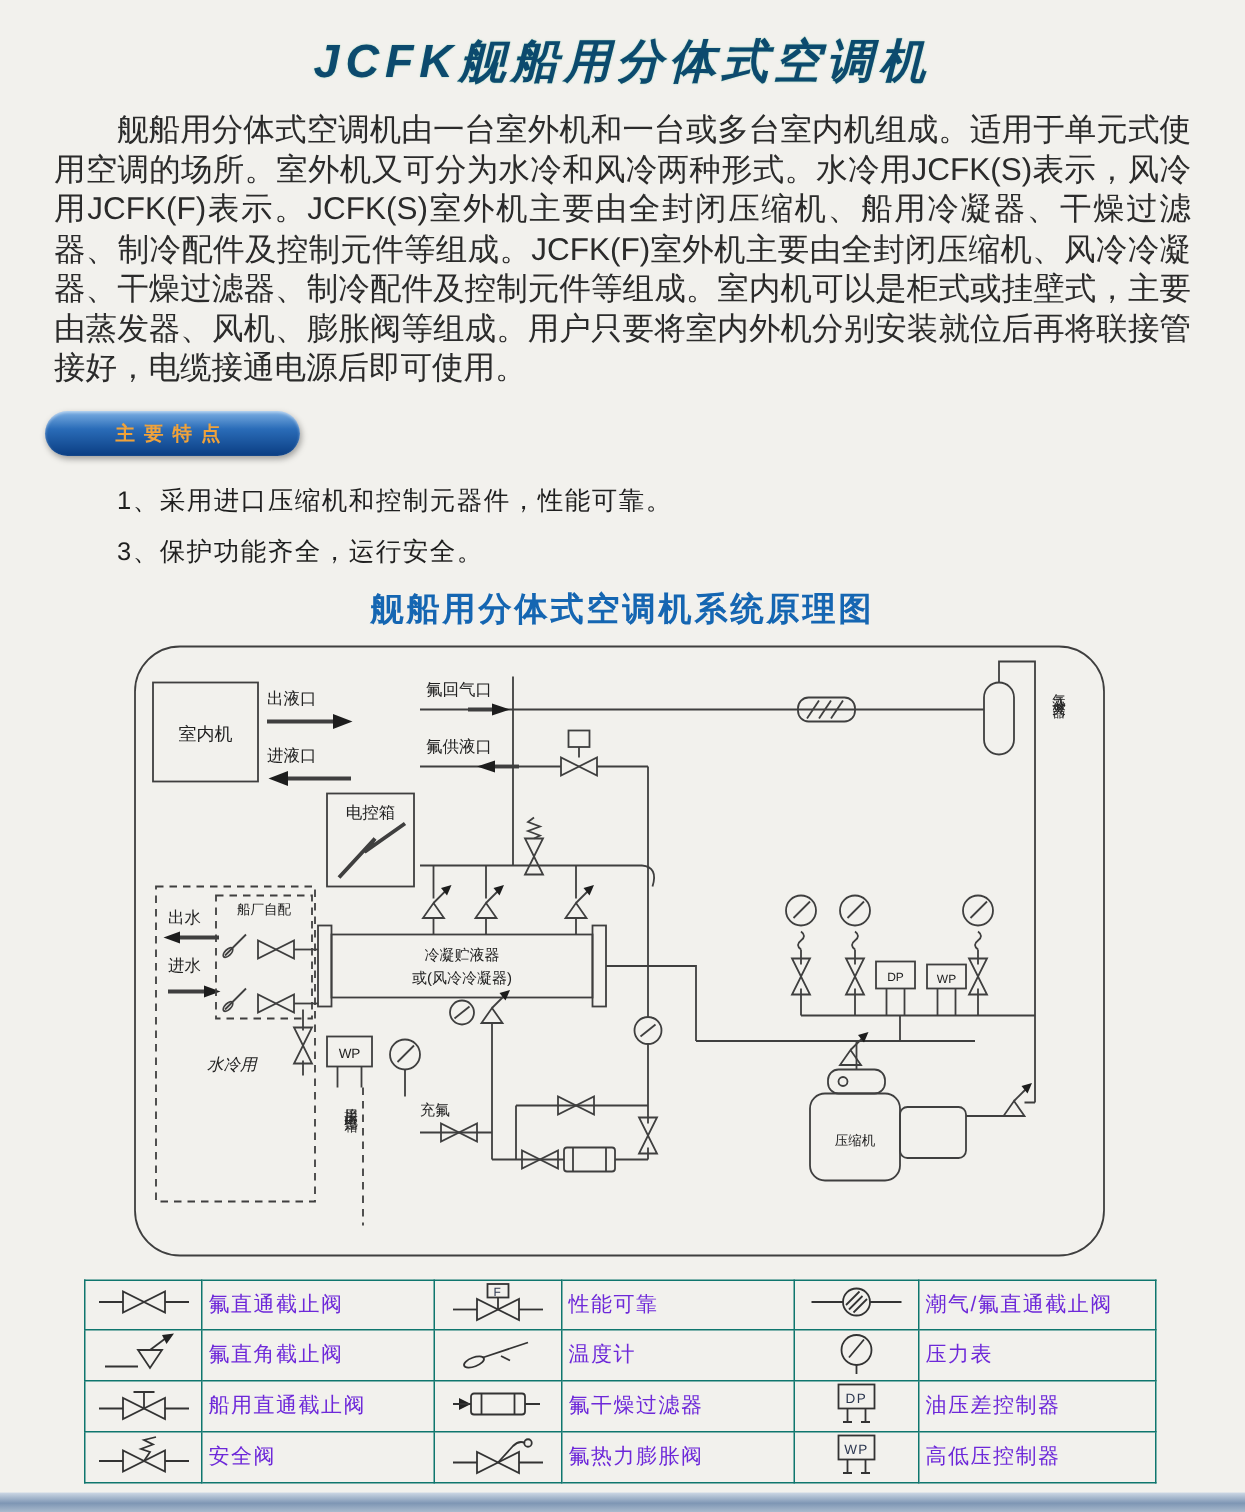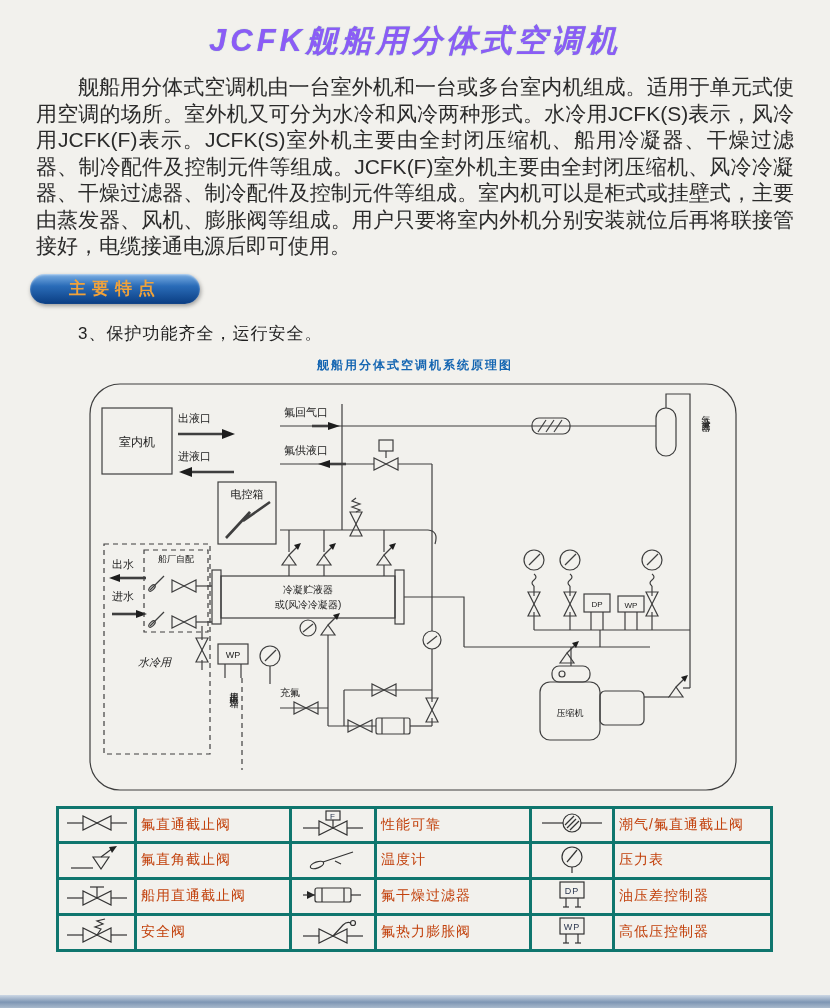--- a/index.html
+++ b/index.html
@@ -6,55 +6,55 @@
   body{
     width:830px;height:1008px;
     background:#f2f1ed;
     font-family:"Liberation Sans", sans-serif;
     position:relative;overflow:hidden;
     color:#2e2e2e;
   }
   .page-title{
     padding-top:20px;text-align:center;
     font-size:31px;font-weight:bold;font-style:italic;
-    letter-spacing:4px;color:#8b5cf6;
+    letter-spacing:4px;color:#0c4a6e;
     text-shadow:0 0 1px rgba(18,162,107,.5);
   }
   .intro{
     margin:12px 36px 10px 36px;
     font-size:21px;line-height:26.5px;
     text-align:justify;text-indent:2em;color:#2b2b2b;
   }
   .feature-badge{
     margin:14px 0 0 30px;width:170px;height:30px;
     border-radius:16px;
     background:linear-gradient(180deg,#7db0e4 0%,#2a6cb8 40%,#0a3d82 100%);
     box-shadow:1px 2px 4px rgba(0,0,0,.35), inset 0 1px 2px rgba(255,255,255,.5);
-    color:#f0a23a;font-size:17px;font-weight:bold;letter-spacing:6px;
+    color:#f0a23a;font-size:13px;font-weight:bold;letter-spacing:6px;
     text-align:center;line-height:30px;
   }
   .features{margin:18px 0 0 78px;font-size:17px;color:#1f1f1f;}
   .features .feature-item{margin-bottom:11px;letter-spacing:1px;}
   .diagram-title{
     margin-top:12px;text-align:center;
-    font-size:12px;font-weight:bold;color:#1566b2;letter-spacing:2px;
+    font-size:22px;font-weight:bold;color:#1566b2;letter-spacing:2px;
   }
   .diagram-wrap{margin:4px 0 0 84px;width:660px;height:420px;}
   svg.schem *{fill:none;stroke:#3f3f3f;stroke-width:1.2px;}
   svg.schem text{fill:#222;stroke:none;font-family:"Liberation Sans",sans-serif;}
   svg.schem .f{fill:#1d1d1d;stroke:none;}
   svg.schem .thick{stroke-width:2.6px;}
   svg.schem .dash{stroke-dasharray:5,4;}
   svg.schem .vtext{writing-mode:vertical-rl;letter-spacing:2px;}
   table.legend{
     margin:8px 0 0 56px;border-collapse:collapse;table-layout:fixed;
   }
   table.legend td{
-    border:3px solid #0f766e;height:32px;overflow:hidden;
-    font-size:14px;color:#c2410c;letter-spacing:1px;
+    border:1px solid #0f766e;height:32px;overflow:hidden;
+    font-size:14px;color:#6d28d9;letter-spacing:1px;
     padding:0 4px;background:transparent;
   }
   td.sym{text-align:center;}
   svg.lsym *{fill:none;stroke:#333;stroke-width:1.2px;}
   svg.lsym text{fill:#2c3750;stroke:none;font-family:"Liberation Sans",sans-serif;}
   svg.lsym .f{fill:#222;stroke:none;}
   .footer-bar{
     position:absolute;left:0;bottom:0;width:830px;height:13px;
     background:linear-gradient(180deg,#cdd8e5 0%,#7e96b4 55%,#a9bacd 100%);
   }
@@ -62,20 +62,21 @@
 </head>
 <body>
 
 <div class="page-title">JCFK舰船用分体式空调机</div>
 
 <div class="intro">舰船用分体式空调机由一台室外机和一台或多台室内机组成。适用于单元式使用空调的场所。室外机又可分为水冷和风冷两种形式。水冷用JCFK(S)表示，风冷用JCFK(F)表示。JCFK(S)室外机主要由全封闭压缩机、船用冷凝器、干燥过滤器、制冷配件及控制元件等组成。JCFK(F)室外机主要由全封闭压缩机、风冷冷凝器、干燥过滤器、制冷配件及控制元件等组成。室内机可以是柜式或挂壁式，主要由蒸发器、风机、膨胀阀等组成。用户只要将室内外机分别安装就位后再将联接管接好，电缆接通电源后即可使用。</div>
 
 <div class="feature-badge">主要特点</div>
 
 <div class="features">
+  <div class="feature-item">1、采用进口压缩机和控制元器件，性能可靠。</div>
   <div class="feature-item">3、保护功能齐全，运行安全。</div>
 </div>
 
 <div class="diagram-title">舰船用分体式空调机系统原理图</div>
 
 <div class="diagram-wrap">
 <svg class="schem" width="660" height="420" viewBox="0 0 660 420">
   <defs>
     <g id="bt-h">
           <polygon points="-12,-6 -12,6 0,0"></polygon>

